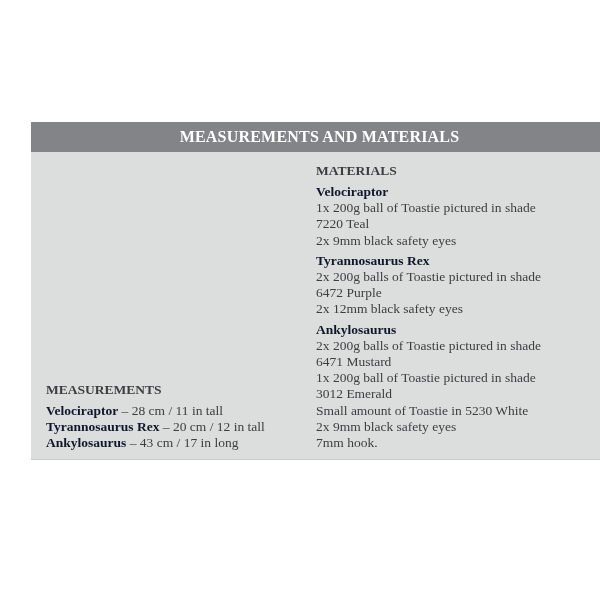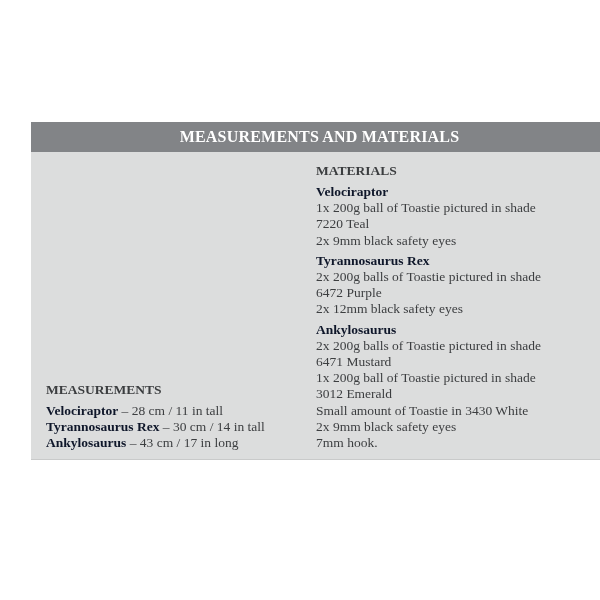--- a/index.html
+++ b/index.html
@@ -64,21 +64,21 @@
 
   <div class="panel-header">
     <span class="panel-title">MEASUREMENTS AND MATERIALS</span>
   </div>
 
   <div class="panel-body">
 
     <div class="col-left">
       <div class="col-heading">MEASUREMENTS</div>
       <p class="m-line"><strong>Velociraptor</strong><span> – 28 cm / 11 in tall</span></p>
-      <p class="m-line"><strong>Tyrannosaurus Rex</strong><span> – 30 cm / 14 in tall</span></p>
+      <p class="m-line"><strong>Tyrannosaurus Rex</strong><span> – 20 cm / 12 in tall</span></p>
       <p class="m-line"><strong>Ankylosaurus</strong><span> – 43 cm / 17 in long</span></p>
     </div>
 
     <div class="col-right">
       <div class="col-heading">MATERIALS</div>
 
       <div class="section">
         <p class="sec-name">Velociraptor</p>
         <p class="line">1x 200g ball of Toastie pictured in shade</p>
         <p class="line">7220 Teal</p>
@@ -91,21 +91,21 @@
         <p class="line">6472 Purple</p>
         <p class="line">2x 12mm black safety eyes</p>
       </div>
 
       <div class="section">
         <p class="sec-name">Ankylosaurus</p>
         <p class="line">2x 200g balls of Toastie pictured in shade</p>
         <p class="line">6471 Mustard</p>
         <p class="line">1x 200g ball of Toastie pictured in shade</p>
         <p class="line">3012 Emerald</p>
-        <p class="line">Small amount of Toastie in 3430 White</p>
+        <p class="line">Small amount of Toastie in 5230 White</p>
         <p class="line">2x 9mm black safety eyes</p>
       </div>
 
       <div class="extras">
         <p class="extra-line">7mm hook.</p>
       </div>
     </div>
 
   </div>
 </div>

